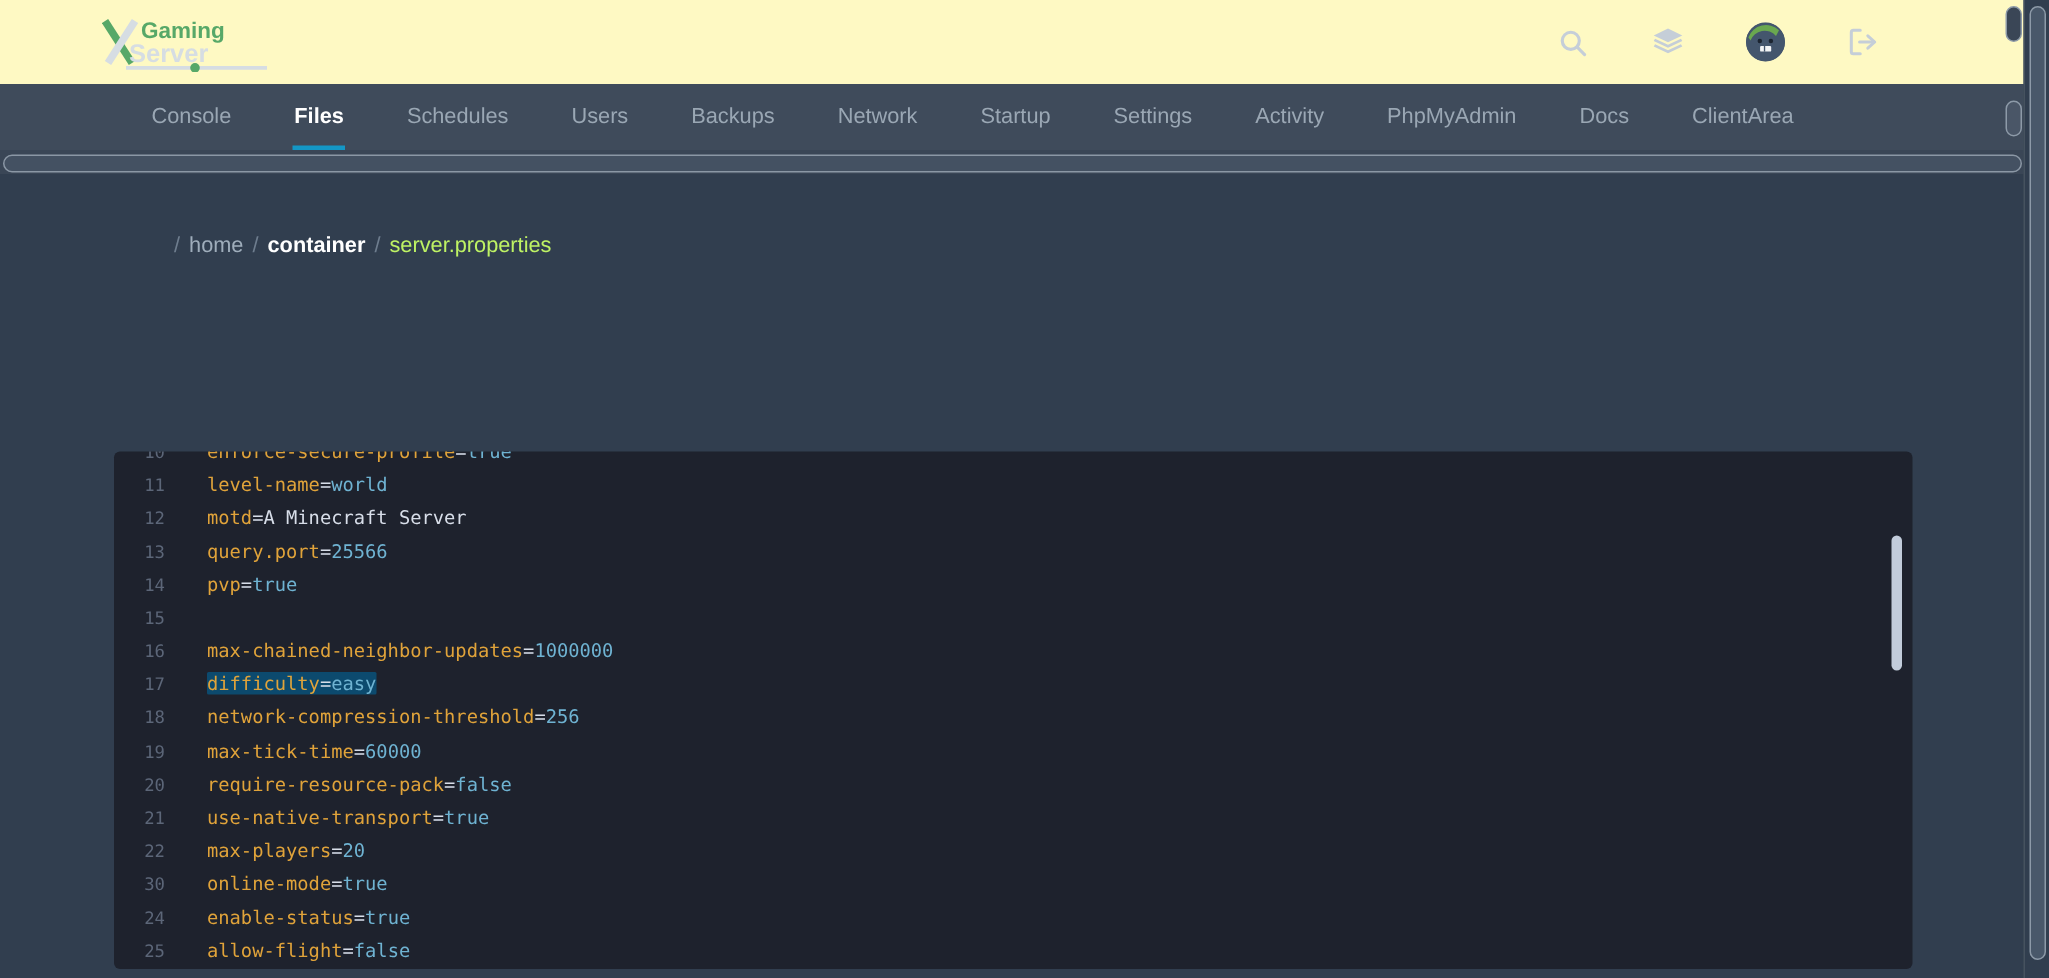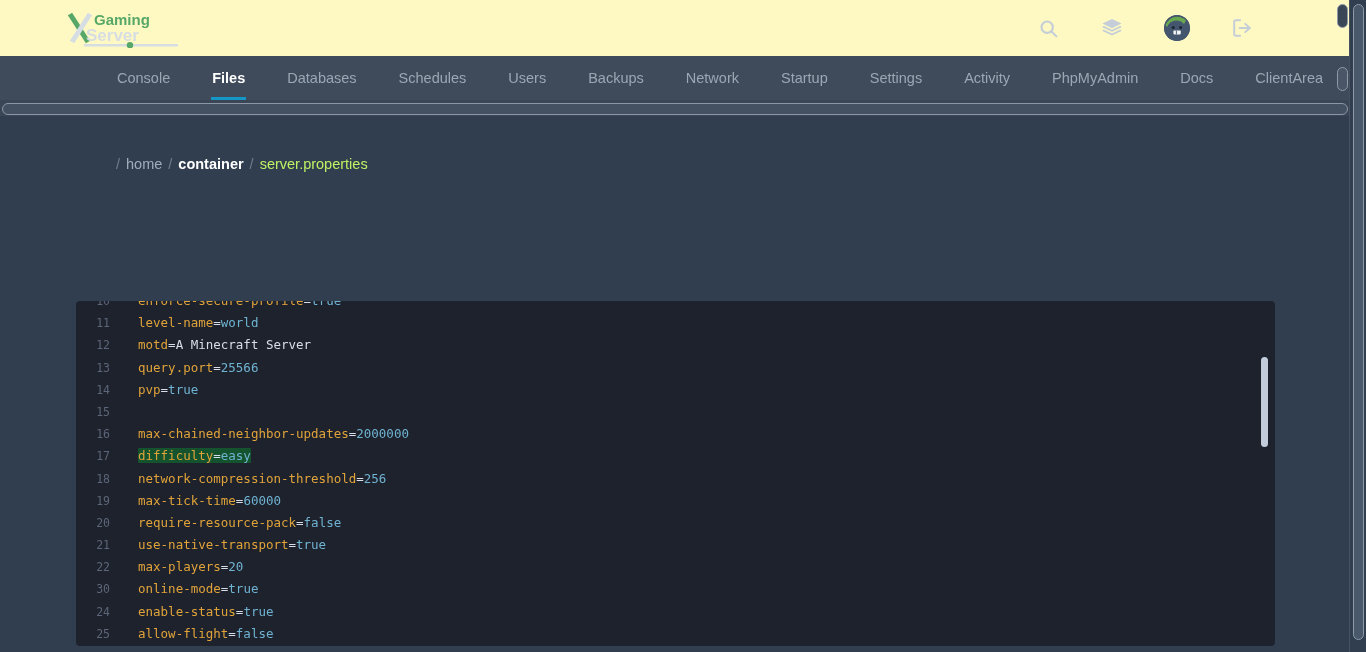--- a/index.html
+++ b/index.html
@@ -100,21 +100,20 @@
     position: relative;
     height: 44px;
     background: #3f4b5b;
   }
   #nav-inner {
     display: flex;
     align-items: center;
     height: 44px;
     padding-left: 80px;
     gap: 0;
-    margin-left: 16px;
   }
   .navitem {
     position: relative;
     height: 44px;
     display: flex;
     align-items: center;
     padding: 0 21px;
     font-size: 14.5px;
     color: #9aa7b4;
     cursor: pointer;
@@ -198,21 +197,21 @@
     position: absolute;
     left: 0;
     top: -11px;   
     width: 100%;
     font-family: "DejaVu Sans Mono", "Liberation Mono", monospace;
     font-size: 12.5px;
     line-height: 22.2px;
   }
   .cline {
     display: flex;
-    align-items: center;
+    align-items: flex-end;
     height: 22.2px;
     white-space: pre;
   }
   .cline .lineno {
     width: 46px;
     flex: 0 0 46px;
     text-align: right;
     padding-right: 12px;
     color: #5c6678;
     font-size: 11.5px;
@@ -221,21 +220,21 @@
   }
   .cline .ltext {
     padding-left: 16px;
     color: #d8dee9;
   }
   .tok-key { color: #e0a33a; }
   .tok-eq  { color: #d8dee9; }
   .tok-val { color: #6fb3d2; }
   .tok-plain { color: #d8dee9; }
   .sel {
-    background: #14532d;
+    background: #0c4a6e;
     border-radius: 1px;
   }
 
   
   #editor-vscroll {
     position: absolute;
     right: 6px;
     top: 0;
     width: 8px;
     height: 345px;
@@ -316,23 +315,20 @@
 
   <div id="navbar">
     <div id="nav-inner">
       <div class="navitem">
           <span>Console</span>
         </div>
       <div class="navitem active">
           <span>Files</span>
         </div>
       <div class="navitem">
-          <span>Databases</span>
-        </div>
-      <div class="navitem">
           <span>Schedules</span>
         </div>
       <div class="navitem">
           <span>Users</span>
         </div>
       <div class="navitem">
           <span>Backups</span>
         </div>
       <div class="navitem">
           <span>Network</span>
@@ -376,21 +372,21 @@
 
     <div id="editor-wrap">
       <div id="editor-scroll">
         <div id="code-lines">
             <div class="cline"><span class="lineno">10</span><span class="ltext"><span><span class="tok-key">enforce-secure-profile</span><span class="tok-eq">=</span><span class="tok-val">true</span></span></span></div>
             <div class="cline"><span class="lineno">11</span><span class="ltext"><span><span class="tok-key">level-name</span><span class="tok-eq">=</span><span class="tok-val">world</span></span></span></div>
             <div class="cline"><span class="lineno">12</span><span class="ltext"><span><span class="tok-key">motd</span><span class="tok-eq">=</span><span class="tok-plain">A Minecraft Server</span></span></span></div>
             <div class="cline"><span class="lineno">13</span><span class="ltext"><span><span class="tok-key">query.port</span><span class="tok-eq">=</span><span class="tok-val">25566</span></span></span></div>
             <div class="cline"><span class="lineno">14</span><span class="ltext"><span><span class="tok-key">pvp</span><span class="tok-eq">=</span><span class="tok-val">true</span></span></span></div>
             <div class="cline"><span class="lineno">15</span></div>
-            <div class="cline"><span class="lineno">16</span><span class="ltext"><span><span class="tok-key">max-chained-neighbor-updates</span><span class="tok-eq">=</span><span class="tok-val">2000000</span></span></span></div>
+            <div class="cline"><span class="lineno">16</span><span class="ltext"><span><span class="tok-key">max-chained-neighbor-updates</span><span class="tok-eq">=</span><span class="tok-val">1000000</span></span></span></div>
             <div class="cline"><span class="lineno">17</span><span class="ltext"><span class="sel"><span class="tok-key">difficulty</span><span class="tok-eq">=</span><span class="tok-val">easy</span></span></span></div>
             <div class="cline"><span class="lineno">18</span><span class="ltext"><span><span class="tok-key">network-compression-threshold</span><span class="tok-eq">=</span><span class="tok-val">256</span></span></span></div>
             <div class="cline"><span class="lineno">19</span><span class="ltext"><span><span class="tok-key">max-tick-time</span><span class="tok-eq">=</span><span class="tok-val">60000</span></span></span></div>
             <div class="cline"><span class="lineno">20</span><span class="ltext"><span><span class="tok-key">require-resource-pack</span><span class="tok-eq">=</span><span class="tok-val">false</span></span></span></div>
             <div class="cline"><span class="lineno">21</span><span class="ltext"><span><span class="tok-key">use-native-transport</span><span class="tok-eq">=</span><span class="tok-val">true</span></span></span></div>
             <div class="cline"><span class="lineno">22</span><span class="ltext"><span><span class="tok-key">max-players</span><span class="tok-eq">=</span><span class="tok-val">20</span></span></span></div>
             <div class="cline"><span class="lineno">30</span><span class="ltext"><span><span class="tok-key">online-mode</span><span class="tok-eq">=</span><span class="tok-val">true</span></span></span></div>
             <div class="cline"><span class="lineno">24</span><span class="ltext"><span><span class="tok-key">enable-status</span><span class="tok-eq">=</span><span class="tok-val">true</span></span></span></div>
             <div class="cline"><span class="lineno">25</span><span class="ltext"><span><span class="tok-key">allow-flight</span><span class="tok-eq">=</span><span class="tok-val">false</span></span></span></div>
           </div>

